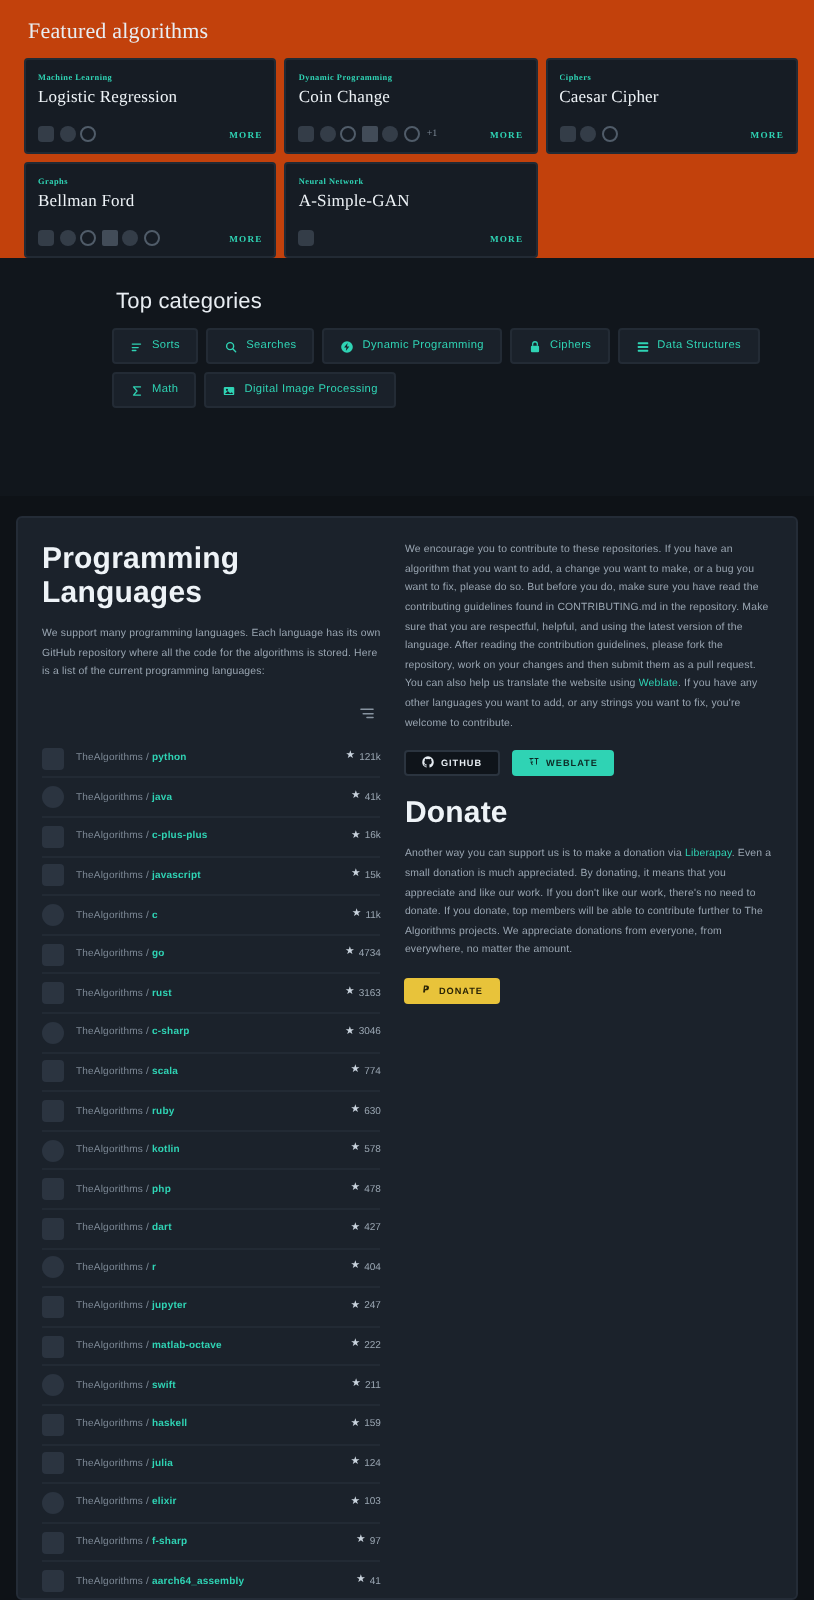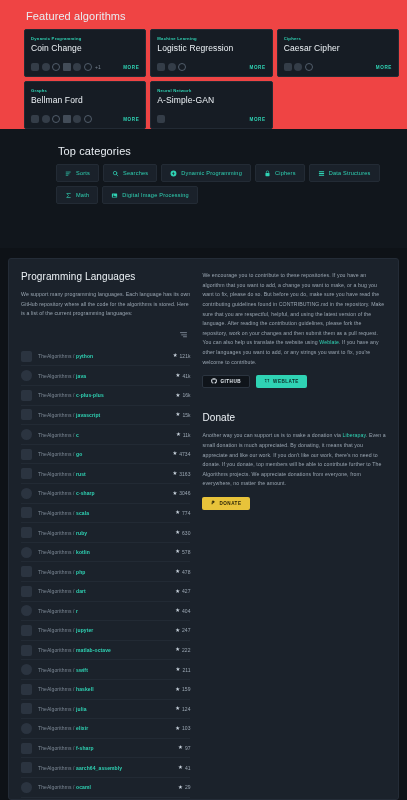--- a/index.html
+++ b/index.html
@@ -7,21 +7,21 @@
     width: 407px;
     height: 800px;
     background: #11161c;
     font-family: "Liberation Sans", sans-serif;
     color: #d7dde4;
     overflow: hidden;
   }
   .page { width: 407px; height: 800px; position: relative; }
 
   
-  .section-top { padding: 8px 8px 0 24px; background: #ef4444; }
+  .section-top { padding: 8px 8px 0 12px; background: #c2410c; font-family: Liberation Serif, serif; }
   .section-title {
     font-size: 11px;
     color: #e8edf2;
     font-weight: 400;
     letter-spacing: .1px;
     margin: 2px 0 7px 2px;
   }
   .cards {
     display: grid;
     grid-template-columns: repeat(3, 1fr);
@@ -124,23 +124,23 @@
     padding: 12px 12px 10px 12px;
     display: flex;
     gap: 12px;
     height: 100%;
     overflow: hidden;
   }
   .col-left { flex: 1 1 48%; min-width: 0; }
   .col-right { flex: 1 1 52%; min-width: 0; }
 
   .h3 {
-    font-size: 10px;
+    font-size: 15px;
     color: #eef3f7;
-    font-weight: 400;
+    font-weight: 700;
     margin-bottom: 8px;
     letter-spacing: .1px;
   }
   .body-text {
     font-size: 5.2px;
     line-height: 1.85;
     color: #9aa6b2;
     letter-spacing: .1px;
   }
   .body-text a { color: #2fd3b4; text-decoration: none; }
@@ -200,51 +200,51 @@
     align-items: center;
     gap: 3px;
     font-size: 4.6px;
     font-weight: 700;
     letter-spacing: .5px;
     border: none;
   }
   .btn-github { background: #0f141a; color: #e6ecf2; border: 1px solid #2b343f; }
   .btn-weblate { background: #2fd3b4; color: #0d2a25; }
   .btn-donate { background: #e8c33a; color: #2a2406; }
-  .donate-wrap { margin-top: 24px; }
+  .donate-wrap { margin-top: 10px; }
 </style>
 </head>
 <body>
 
 <div class="page">
 
   <div class="section-top">
     <div class="section-title">Featured algorithms</div>
     <div class="cards" id="cardGrid">
+        <div class="card">
+          <div class="card-cat">Machine Learning</div>
+          <div class="card-name">Logistic Regression</div>
+          <div class="card-foot">
+            <span class="lang-dot "></span>
+            <span class="lang-dot round"></span>
+            <span class="lang-dot ring"></span>
+            <span class="more">MORE</span>
+          </div>
+        </div>
         <div class="card">
           <div class="card-cat">Dynamic Programming</div>
           <div class="card-name">Coin Change</div>
           <div class="card-foot">
             <span class="lang-dot "></span>
             <span class="lang-dot round"></span>
             <span class="lang-dot ring"></span>
             <span class="lang-dot tall"></span>
             <span class="lang-dot round"></span>
             <span class="lang-dot ring"></span>
             <span class="plus">+1</span>
-            <span class="more">MORE</span>
-          </div>
-        </div>
-        <div class="card">
-          <div class="card-cat">Machine Learning</div>
-          <div class="card-name">Logistic Regression</div>
-          <div class="card-foot">
-            <span class="lang-dot "></span>
-            <span class="lang-dot round"></span>
-            <span class="lang-dot ring"></span>
             <span class="more">MORE</span>
           </div>
         </div>
         <div class="card">
           <div class="card-cat">Ciphers</div>
           <div class="card-name">Caesar Cipher</div>
           <div class="card-foot">
             <span class="lang-dot "></span>
             <span class="lang-dot round"></span>
             <span class="lang-dot ring"></span>

